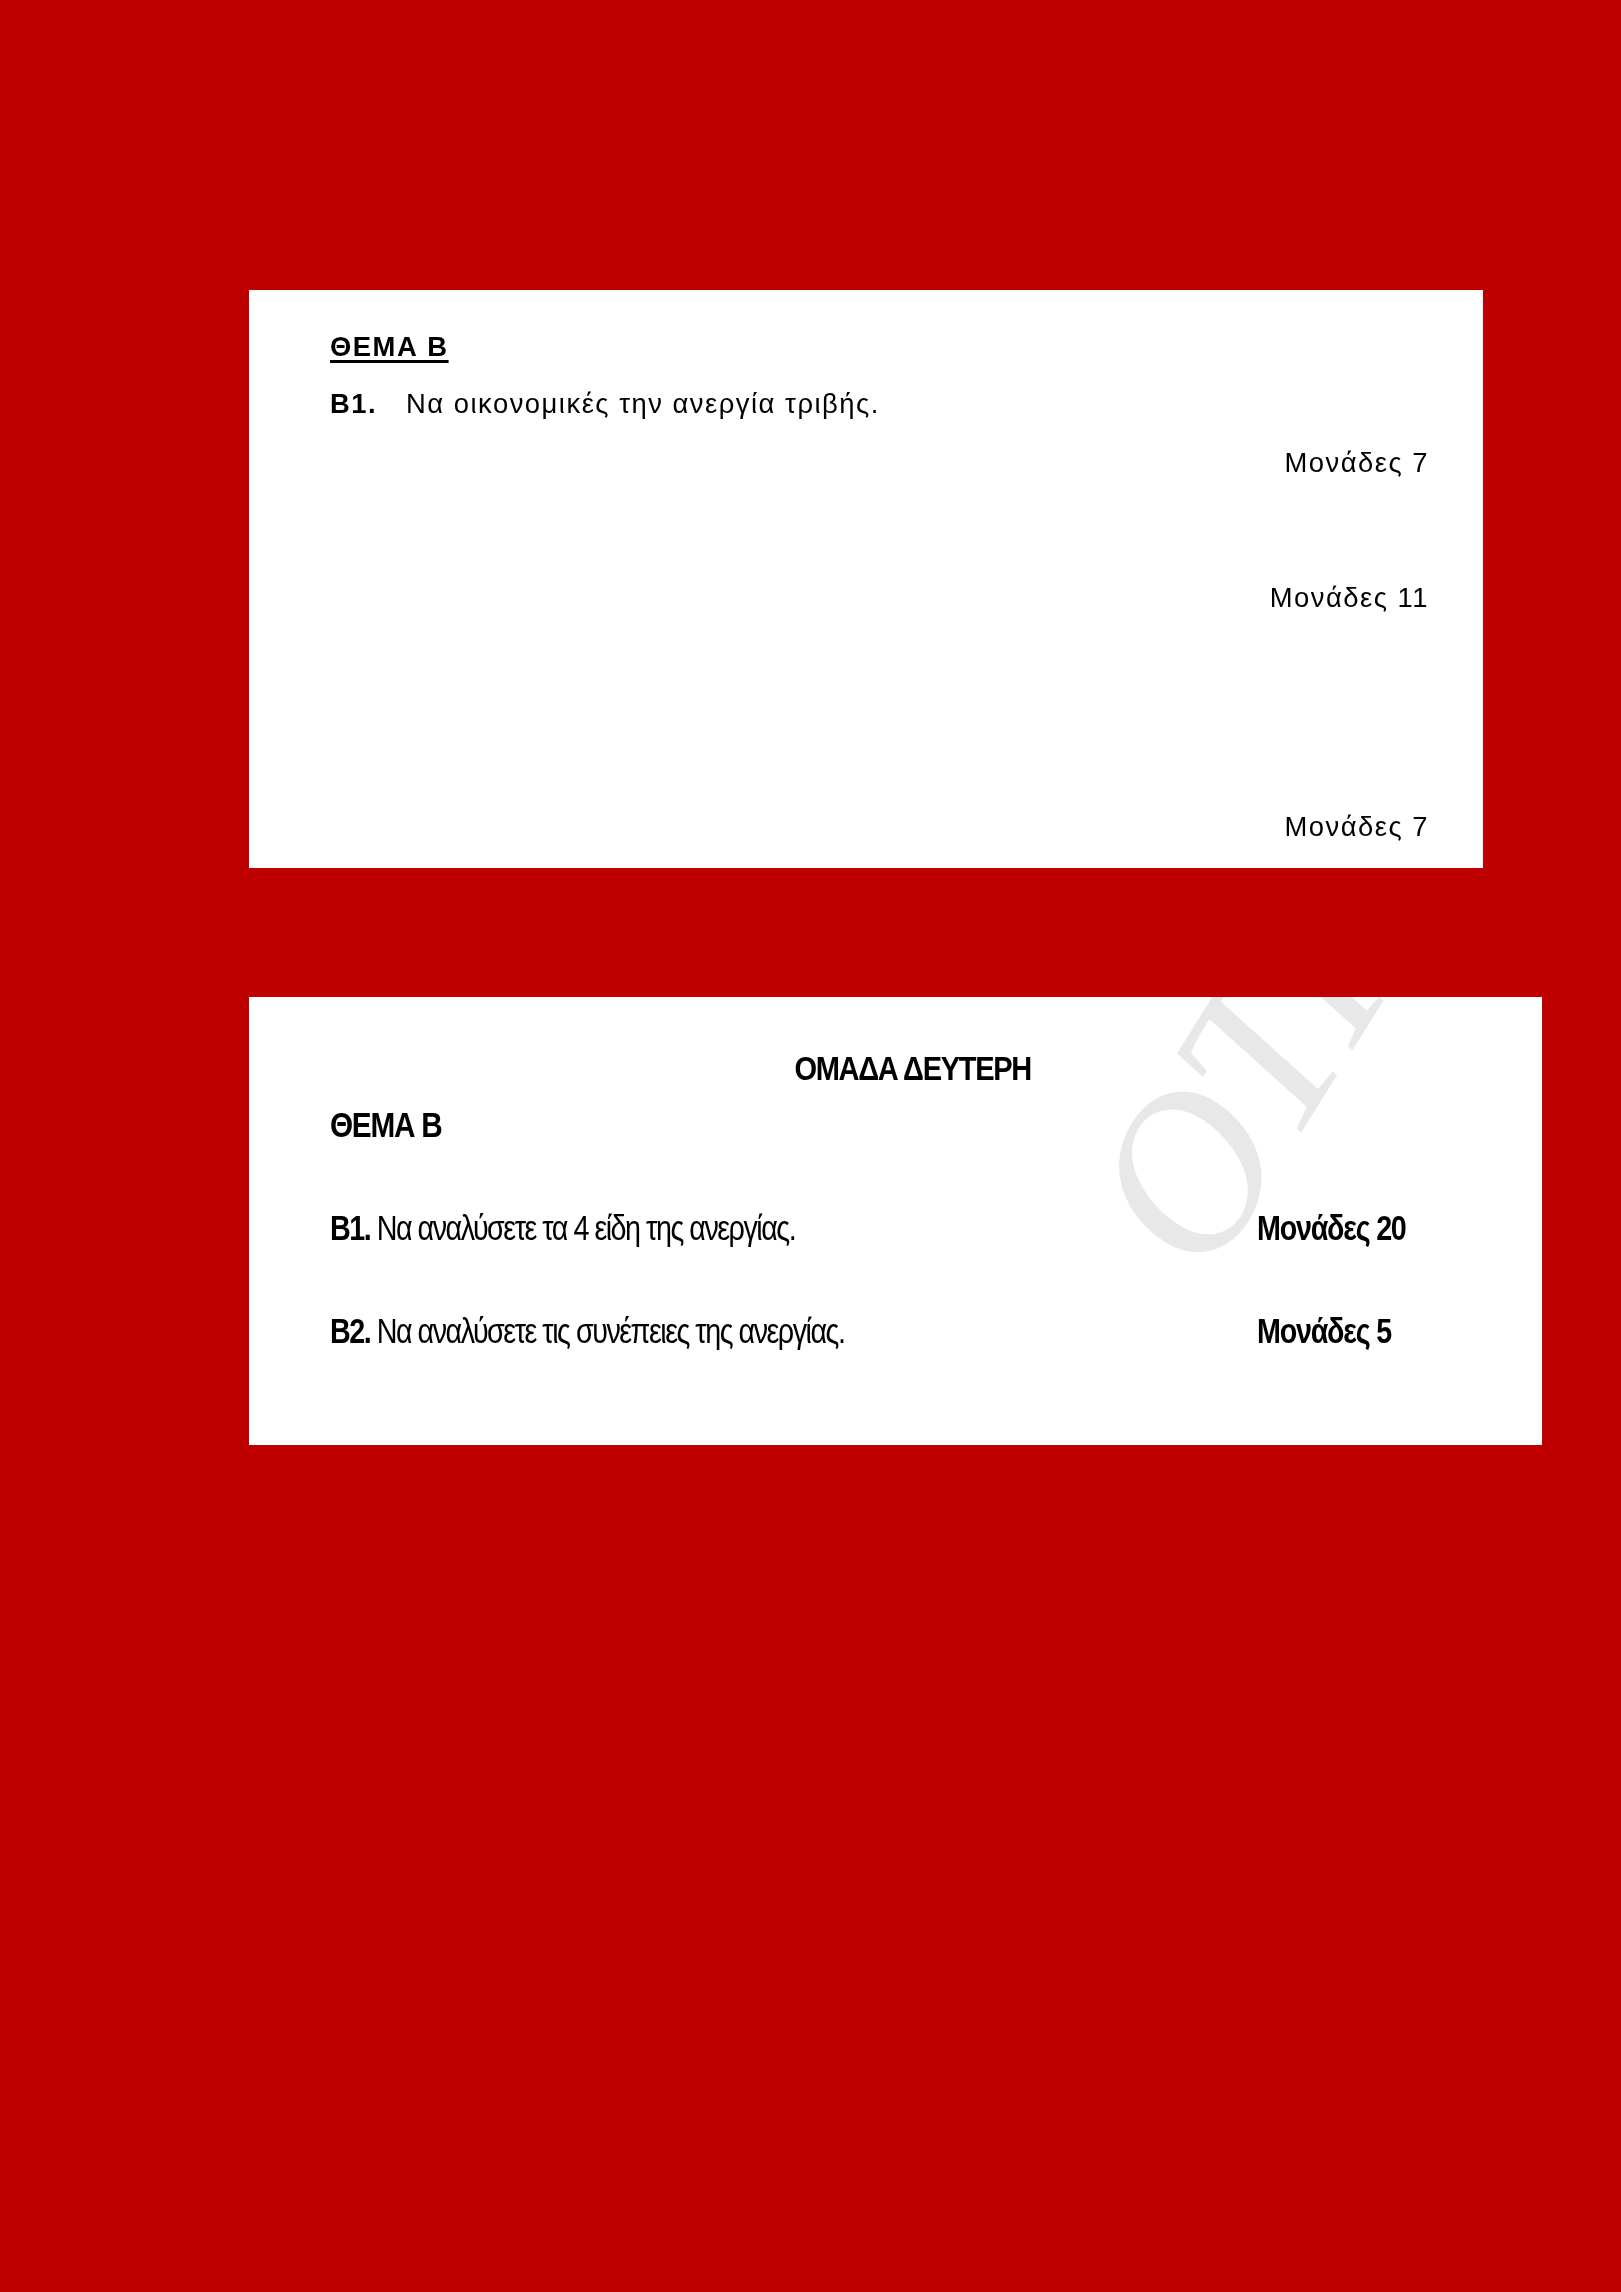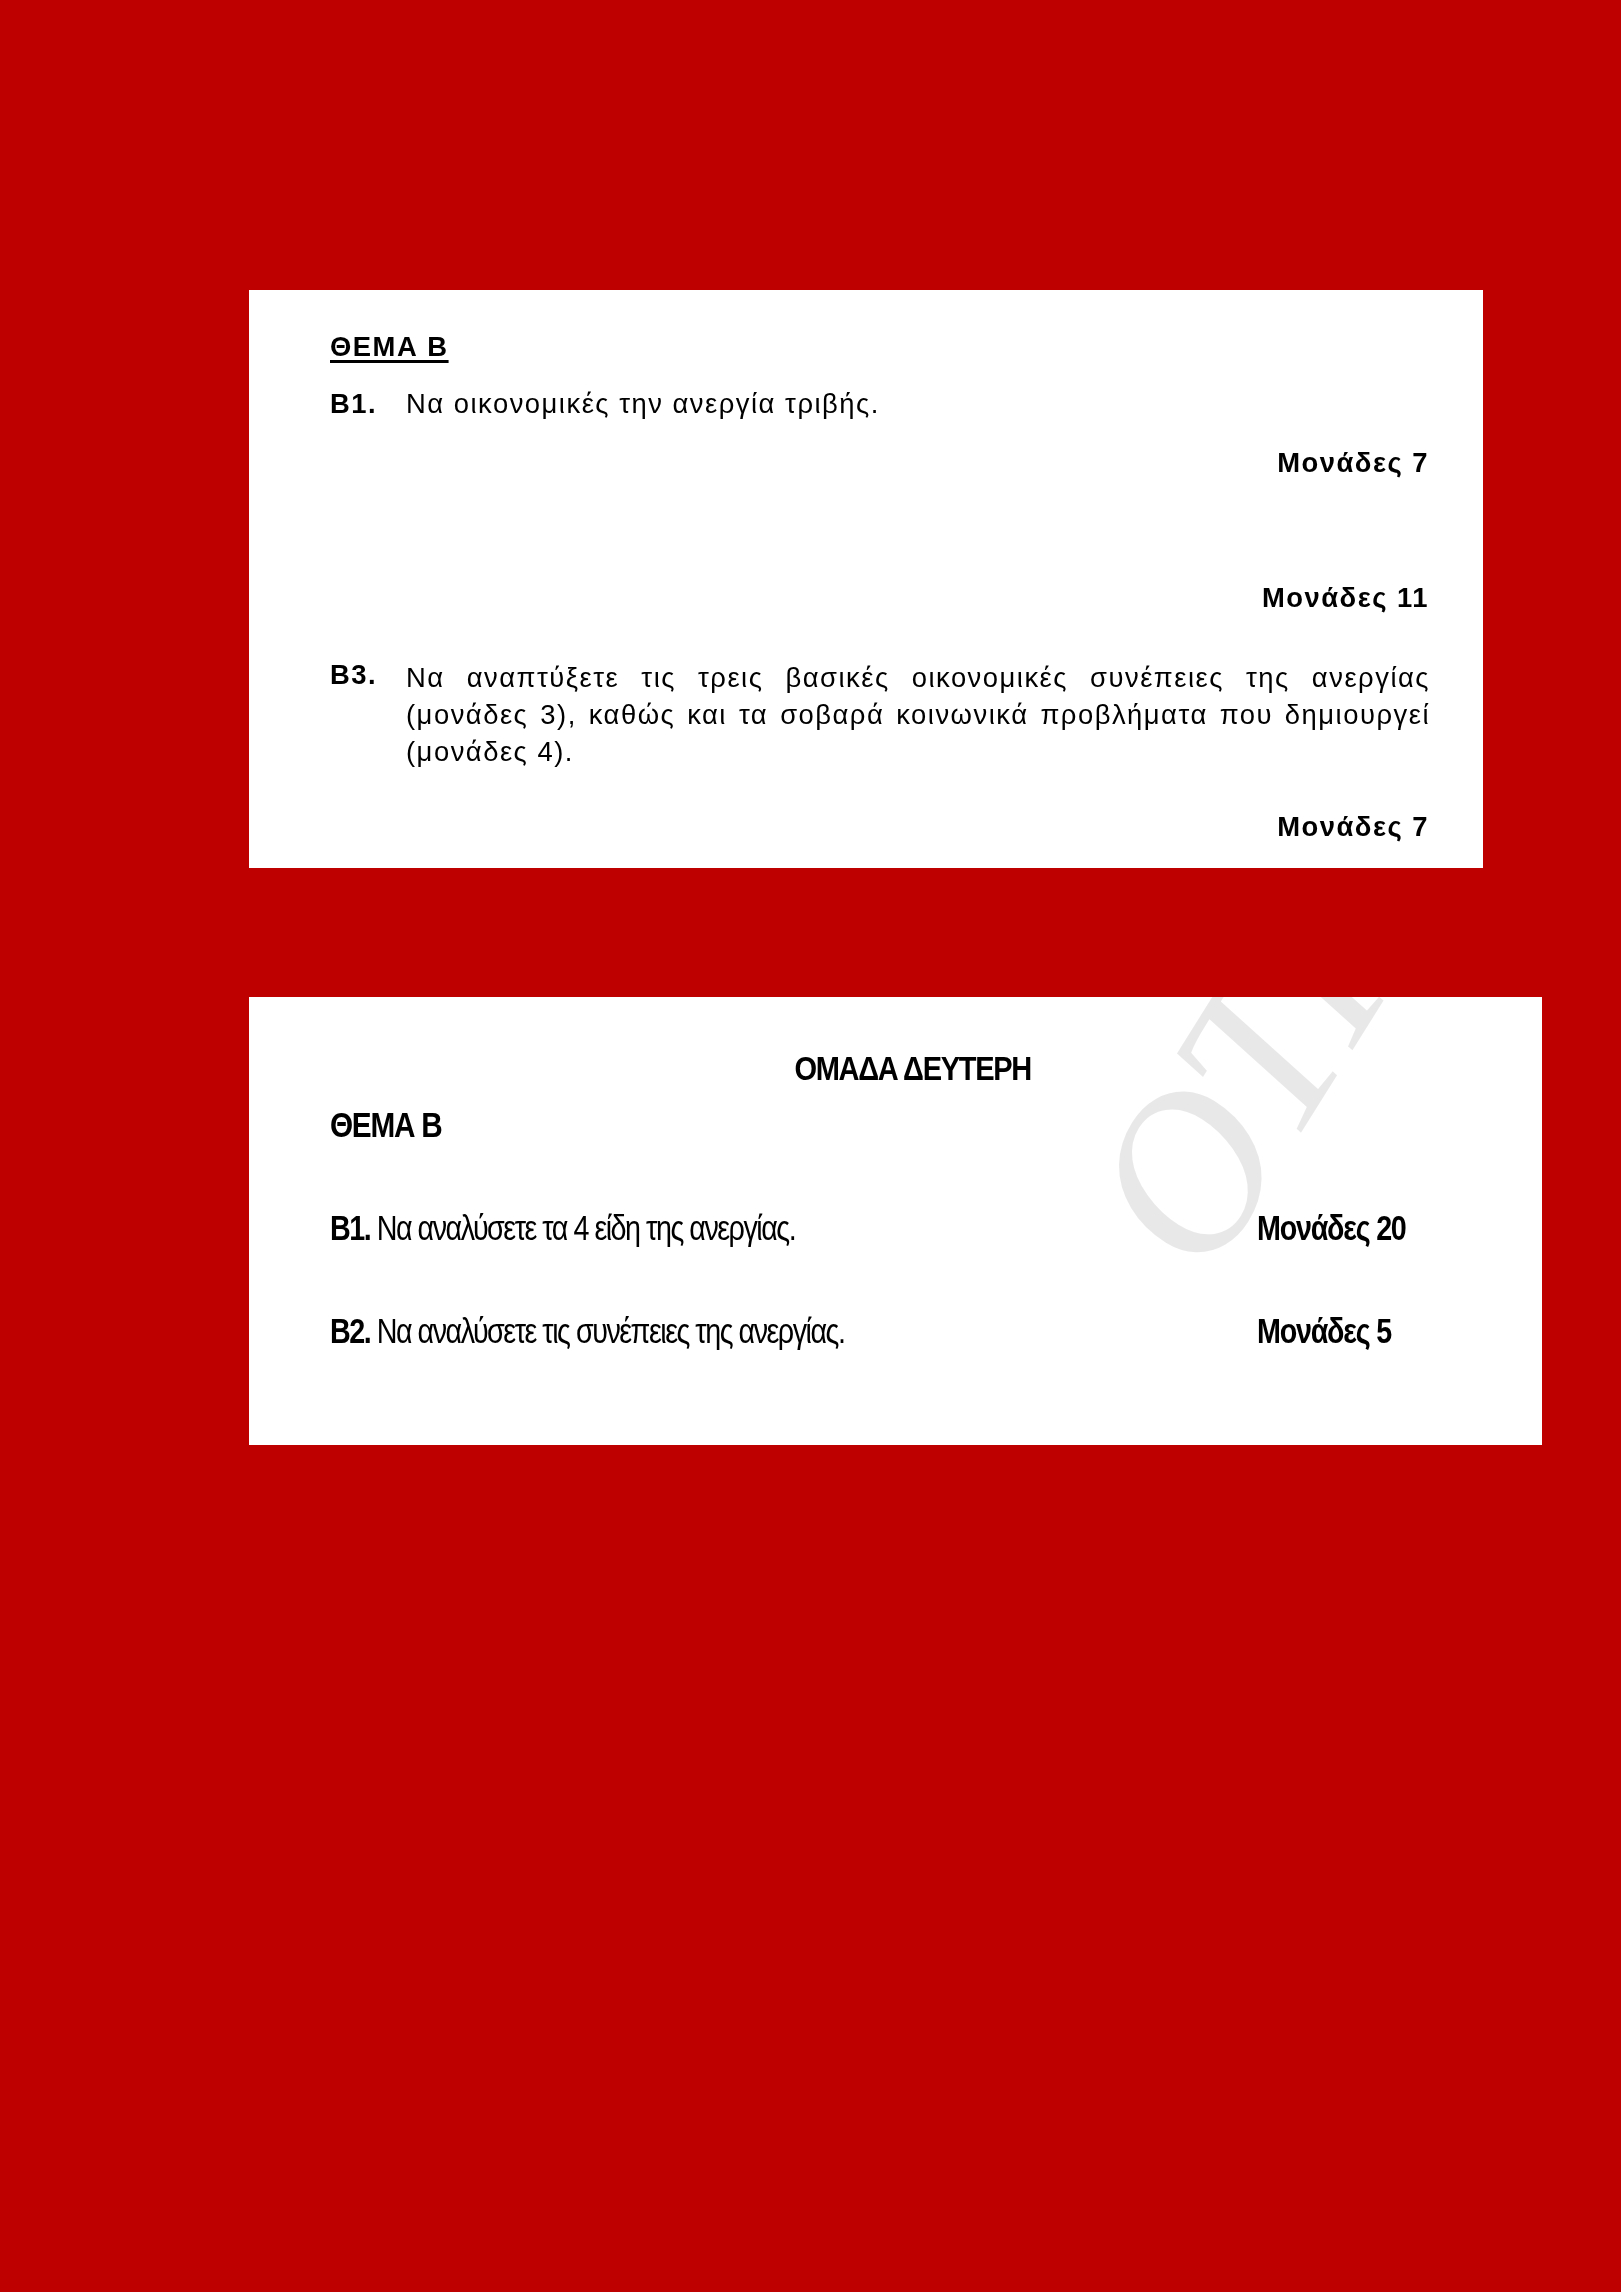--- a/index.html
+++ b/index.html
@@ -19,21 +19,21 @@
     .p1 { font-family: "Liberation Sans", sans-serif; letter-spacing: 1.5px; }
     .p1 .heading {
       position: absolute; left: 81px; top: 41px;
       font-size: 27.4px; font-weight: bold; text-decoration: underline;
       text-decoration-thickness: 2.9px; text-underline-offset: 3.9px;
     }
     .p1 .q { position: absolute; left: 81px; font-size: 27.4px; }
     .p1 .q .num { font-weight: bold; display: inline-block; width: 76px; }
     .p1 .q .text { display: inline-block; vertical-align: top; }
     .p1 .marks {
-      position: absolute; right: 54px; font-size: 27.4px; font-weight: bold;
+      position: absolute; right: 54px; font-size: 27.4px; font-weight: normal;
       text-align: center;
     }
     .p1 .q3 { width: 1103px; }
     .p1 .q3 .text { width: 1024px; text-align: justify; line-height: 37px; }
 
     
     .p2 .title {
       position: absolute; left: 0; width: 1293px; top: 53px;
       text-align: center; font-size: 33px; font-weight: bold;
       letter-spacing: -1.5px; transform: scaleX(0.88); transform-origin: 50% 0;
@@ -69,23 +69,20 @@
 <div id="panel1" class="panel p1">
   <div class="heading">ΘΕΜΑ Β</div>
 
   <div class="q" style="top:98px;">
     <span class="num">Β1.</span><span class="text">Να οικονομικές την ανεργία τριβής.</span>
   </div>
   <div class="marks" style="top:157px;">Μονάδες 7</div>
 
   <div class="marks" style="top:292px;margin-left:20px;">Μονάδες 11</div>
 
-  <div class="q q3" style="top:369px;">
-    <span class="num">Β3.</span><span class="text">Να αναπτύξετε τις τρεις βασικές οικονομικές συνέπειες της ανεργίας (μονάδες 3), καθώς και τα σοβαρά κοινωνικά προβλήματα που δημιουργεί (μονάδες 4).</span>
-  </div>
   <div class="marks" style="top:521px;">Μονάδες 7</div>
 </div>
 
 <div id="panel2" class="panel p2">
   <div class="watermark">OTHMA</div>
   <div class="title">ΟΜΑΔΑ ΔΕΥΤΕΡΗ</div>
   <div class="heading">ΘΕΜΑ Β</div>
 
   <div class="q" style="top:211px;">
     <span class="num">Β1.</span><span class="text"> Να αναλύσετε τα 4 είδη της ανεργίας.</span>

